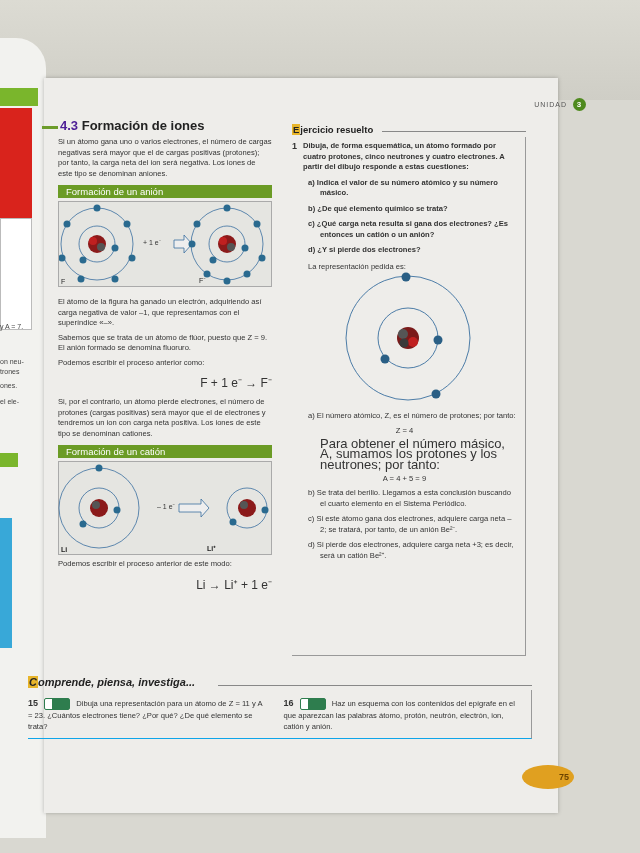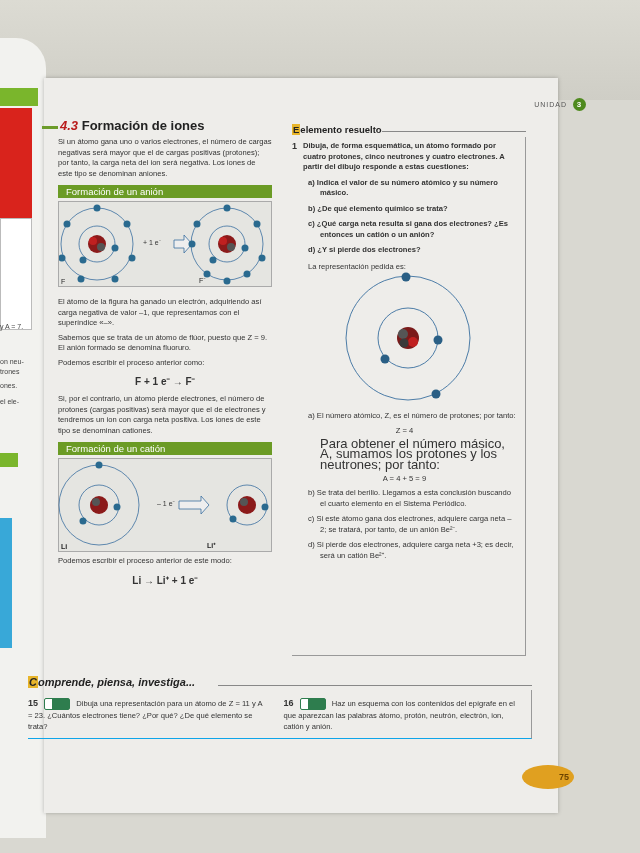--- a/index.html
+++ b/index.html
@@ -12,26 +12,26 @@
   .prevpage .card{position:absolute;left:0;top:180px;width:30px;height:110px;background:#fff;border:1px solid #bbb;}
   .prevpage .snip{position:absolute;left:0;font-size:7px;color:#444;white-space:nowrap;}
   .prevpage .bottomgreen{position:absolute;left:0;top:415px;width:18px;height:14px;background:#7ab62c;}
   .prevpage .bluestrip{position:absolute;left:0;top:480px;width:12px;height:130px;background:#38a8d8;}
 
   .unidad{position:absolute;right:54px;top:98px;font-size:7px;letter-spacing:1px;color:#555;display:flex;align-items:center;gap:6px;}
   .unidad .num{width:13px;height:13px;border-radius:50%;background:#4f8a1e;color:#fff;font-size:8px;font-weight:bold;display:flex;align-items:center;justify-content:center;}
 
   .col-left{position:absolute;left:58px;top:118px;width:214px;}
   .sec-title{position:relative;font-size:13px;font-weight:bold;color:#222;margin-left:2px;}
-  .sec-title .n{color:#b91c1c;font-style:italic;}
+  .sec-title .n{color:#4c1d95;}
   .sec-bar{position:absolute;left:-18px;top:8px;width:16px;height:3px;background:#6c9c2a;}
   p.txt{font-size:7.6px;line-height:10.5px;color:#333;margin:4px 0;}
   .band{background:#6b9b25;color:#fff;font-weight:normal;font-size:9.5px;padding:1px 0 1px 8px;margin-top:6px;}
   .figbox{background:#e5e5e1;border:1px solid #aaa;height:84px;position:relative;margin-top:3px;}
-  .eq{text-align:center;font-size:10px;color:#333;margin:6px 0;font-weight:bold;}
+  .eq{text-align:right;font-size:12px;color:#333;margin:6px 0;}
   .figbox2{background:#e5e5e1;border:1px solid #aaa;height:92px;position:relative;margin-top:3px;}
 
   .col-right{position:absolute;left:292px;top:124px;width:234px;}
   .ex-title{font-size:9.5px;font-weight:bold;color:#222;position:relative;}
   .ex-title .e{background:#e8b52a;padding:0 1px;}
   .ex-title .line{position:absolute;left:90px;right:0;top:7px;border-top:1px solid #888;}
   .ex-box{border-right:1px solid #999;border-bottom:1px solid #999;padding:4px 8px 6px 0;margin-top:2px;height:508px;position:relative;}
   .ex-q{font-size:7.6px;font-weight:bold;line-height:10.5px;color:#333;display:flex;gap:6px;}
   .ex-q .num{font-size:9px;}
   .qa{font-size:7.6px;font-weight:bold;line-height:10.5px;color:#333;margin:5px 0 0 16px;padding-left:12px;text-indent:-12px;}
@@ -153,21 +153,21 @@
     <span style="position:absolute;left:98px;top:40px;font-size:7px;color:#333;">– 1 e⁻</span>
     <span style="position:absolute;left:2px;bottom:1px;font-size:7px;font-weight:bold;color:#222;">Li</span>
     <span style="position:absolute;left:148px;bottom:1px;font-size:7px;font-weight:bold;color:#222;">Li⁺</span>
   </div>
   <p class="txt">Podemos escribir el proceso anterior de este modo:</p>
   <div class="eq">Li  →  Li⁺ + 1 e⁻</div>
 </div>
 
 <div class="col-right">
   <div class="ex-title">
-    <span class="e">E</span><span>elemento resuelto</span>
+    <span class="e">E</span><span>jercicio resuelto</span>
     <span class="line"></span>
   </div>
   <div class="ex-box">
     <div class="ex-q">
       <span class="num">1</span>
       <span>Dibuja, de forma esquemática, un átomo formado por cuatro protones, cinco neutrones y cuatro electrones. A partir del dibujo responde a estas cuestiones:</span>
     </div>
     <div class="qa">a) Indica el valor de su número atómico y su número másico.</div>
     <div class="qa">b) ¿De qué elemento químico se trata?</div>
     <div class="qa">c) ¿Qué carga neta resulta si gana dos electrones? ¿Es entonces un catión o un anión?</div>

